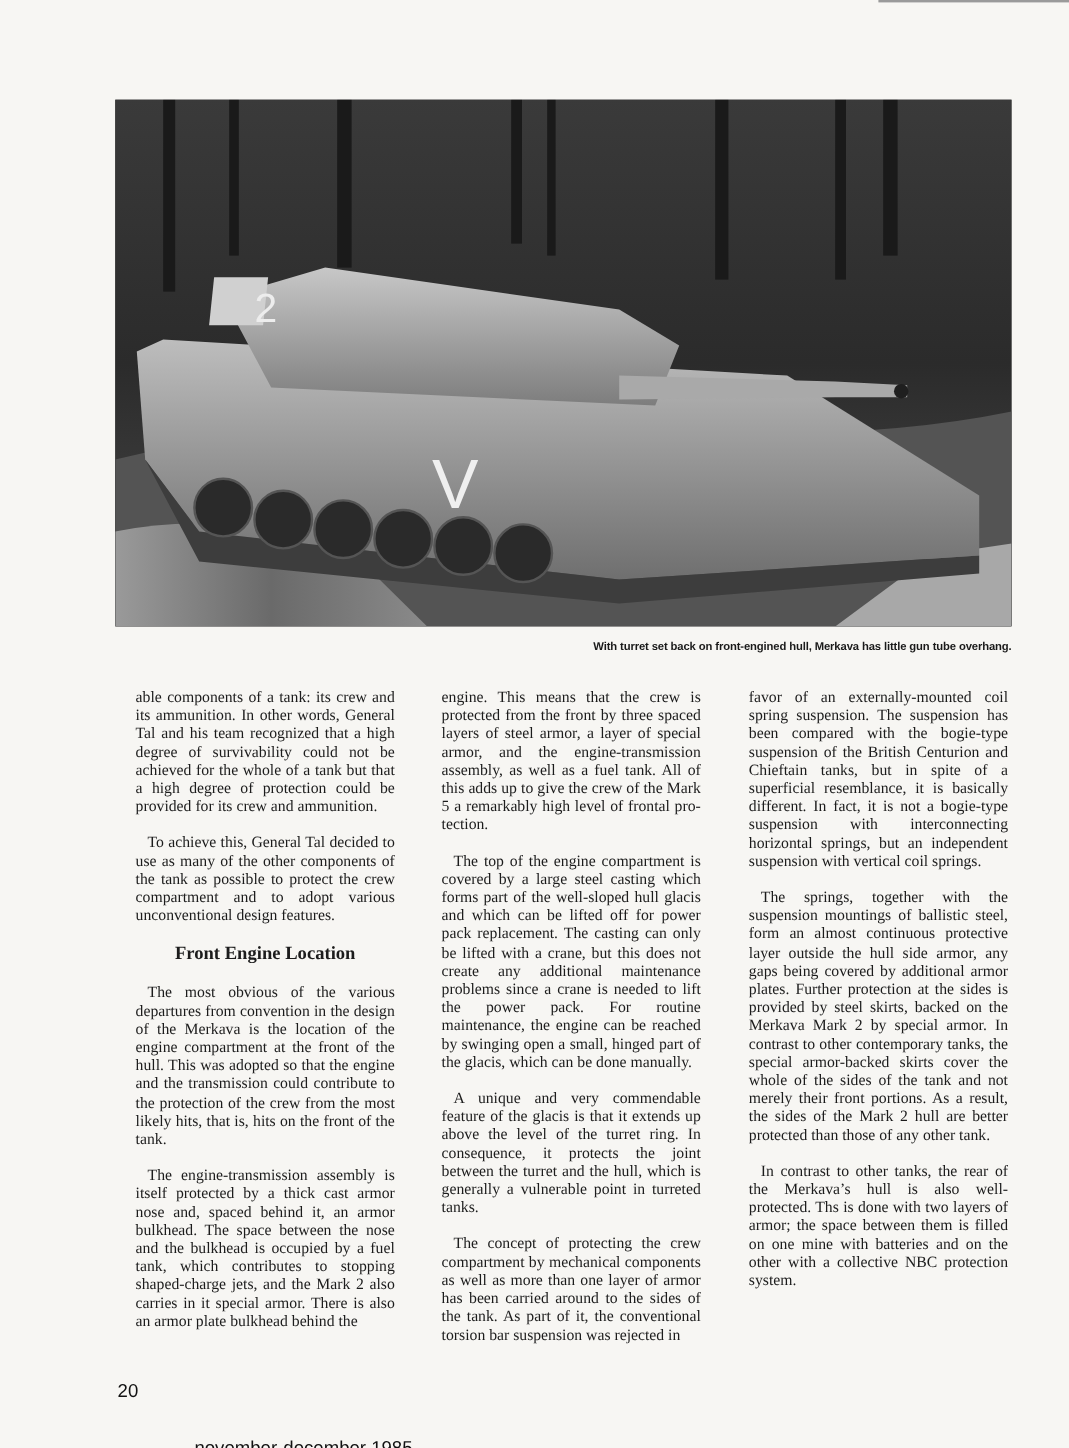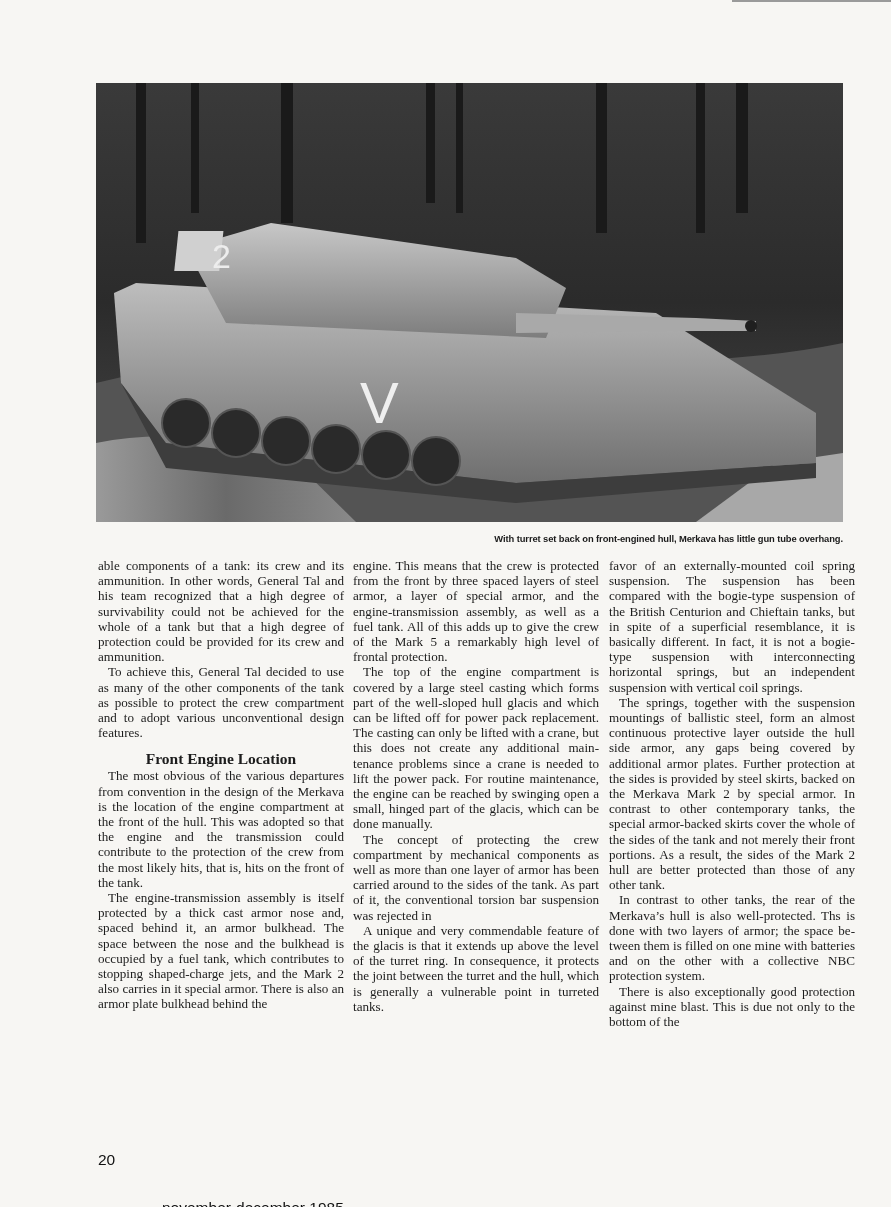--- a/index.html
+++ b/index.html
@@ -24,21 +24,21 @@
     text-align: right;
     font-family: "Liberation Sans", "DejaVu Sans", sans-serif;
     font-weight: bold; font-size: 9.4px; color: #1a1a1a; letter-spacing: -0.1px;
   }
   .col {
     position: absolute; top: 558px; width: 246px;
     font-size: 13.1px; line-height: 15.2px;
     text-align: justify; text-align-last: left;
     hyphens: manual;
   }
-  .col p { margin: 0; text-indent: 10px; }
+  .col p { margin: 15px; text-indent: 10px; }
   .col p.noindent { text-indent: 0; }
   .col1 { left: 98px; }
   .col2 { left: 353px; }
   .col3 { left: 609px; font-family: Liberation Serif, serif; }
   .col h2 {
     margin: 9px 0 0 0; text-align: center;
     font-size: 15.5px; font-weight: bold; line-height: 19px;
     text-align-last: center;
   }
   .footer {
@@ -117,27 +117,26 @@
   <p class="noindent">able components of a tank: its crew and its ammunition. In other words, General Tal and his team recognized that a high degree of survivability could not be achieved for the whole of a tank but that a high degree of protection could be provided for its crew and ammuni­tion.</p>
   <p>To achieve this, General Tal de­cided to use as many of the other components of the tank as possible to protect the crew compartment and to adopt various unconven­tional design features.</p>
   <h2>Front Engine Location</h2>
   <p>The most obvious of the various departures from convention in the design of the Merkava is the loca­tion of the engine compartment at the front of the hull. This was adopted so that the engine and the transmission could contribute to the protection of the crew from the most likely hits, that is, hits on the front of the tank.</p>
   <p>The engine-transmission assem­bly is itself protected by a thick cast armor nose and, spaced behind it, an armor bulkhead. The space be­tween the nose and the bulkhead is occupied by a fuel tank, which con­tributes to stopping shaped-charge jets, and the Mark 2 also carries in it special armor. There is also an armor plate bulkhead behind the</p>
 </div>
 
 <div class="col col2">
   <p class="noindent">engine. This means that the crew is protected from the front by three spaced layers of steel armor, a layer of special armor, and the engine-transmission assembly, as well as a fuel tank. All of this adds up to give the crew of the Mark 5 a re­markably high level of frontal pro­tection.</p>
   <p>The top of the engine compart­ment is covered by a large steel casting which forms part of the well-sloped hull glacis and which can be lifted off for power pack replacement. The casting can only be lifted with a crane, but this does not create any additional main­tenance problems since a crane is needed to lift the power pack. For routine maintenance, the engine can be reached by swinging open a small, hinged part of the glacis, which can be done manually.</p>
+  <p>A unique and very commendable feature of the glacis is that it ex­tends up above the level of the turret ring. In consequence, it pro­tects the joint between the turret and the hull, which is generally a vulnerable point in turreted tanks.</p>
   <p>The concept of protecting the crew compartment by mechanical components as well as more than one layer of armor has been carried around to the sides of the tank. As part of it, the conventional torsion bar suspension was rejected in</p>
-  <p>A unique and very commendable feature of the glacis is that it ex­tends up above the level of the turret ring. In consequence, it pro­tects the joint between the turret and the hull, which is generally a vulnerable point in turreted tanks.</p>
 </div>
 
 <div class="col col3">
   <p class="noindent">favor of an externally-mounted coil spring suspension. The suspension has been compared with the bogie-type suspension of the British Cen­turion and Chieftain tanks, but in spite of a superficial resemblance, it is basically different. In fact, it is not a bogie-type suspension with interconnecting horizontal springs, but an independent suspension with vertical coil springs.</p>
   <p>The springs, together with the suspension mountings of ballistic steel, form an almost continuous protective layer outside the hull side armor, any gaps being covered by additional armor plates. Further protection at the sides is provided by steel skirts, backed on the Mer­kava Mark 2 by special armor. In contrast to other contemporary tanks, the special armor-backed skirts cover the whole of the sides of the tank and not merely their front portions. As a result, the sides of the Mark 2 hull are better protected than those of any other tank.</p>
   <p>In contrast to other tanks, the rear of the Merkava’s hull is also well-protected. Ths is done with two layers of armor; the space be­tween them is filled on one mine with batteries and on the other with a collective NBC protection system.</p>
-  <p>There is also exceptionally good protection against mine blast. This is due not only to the bottom of the</p>
 </div>
 
 <div class="footer">
   <span class="pgnum">20</span>
   <span class="issue">november-december 1985</span>
 </div>
 
 </body></html>

